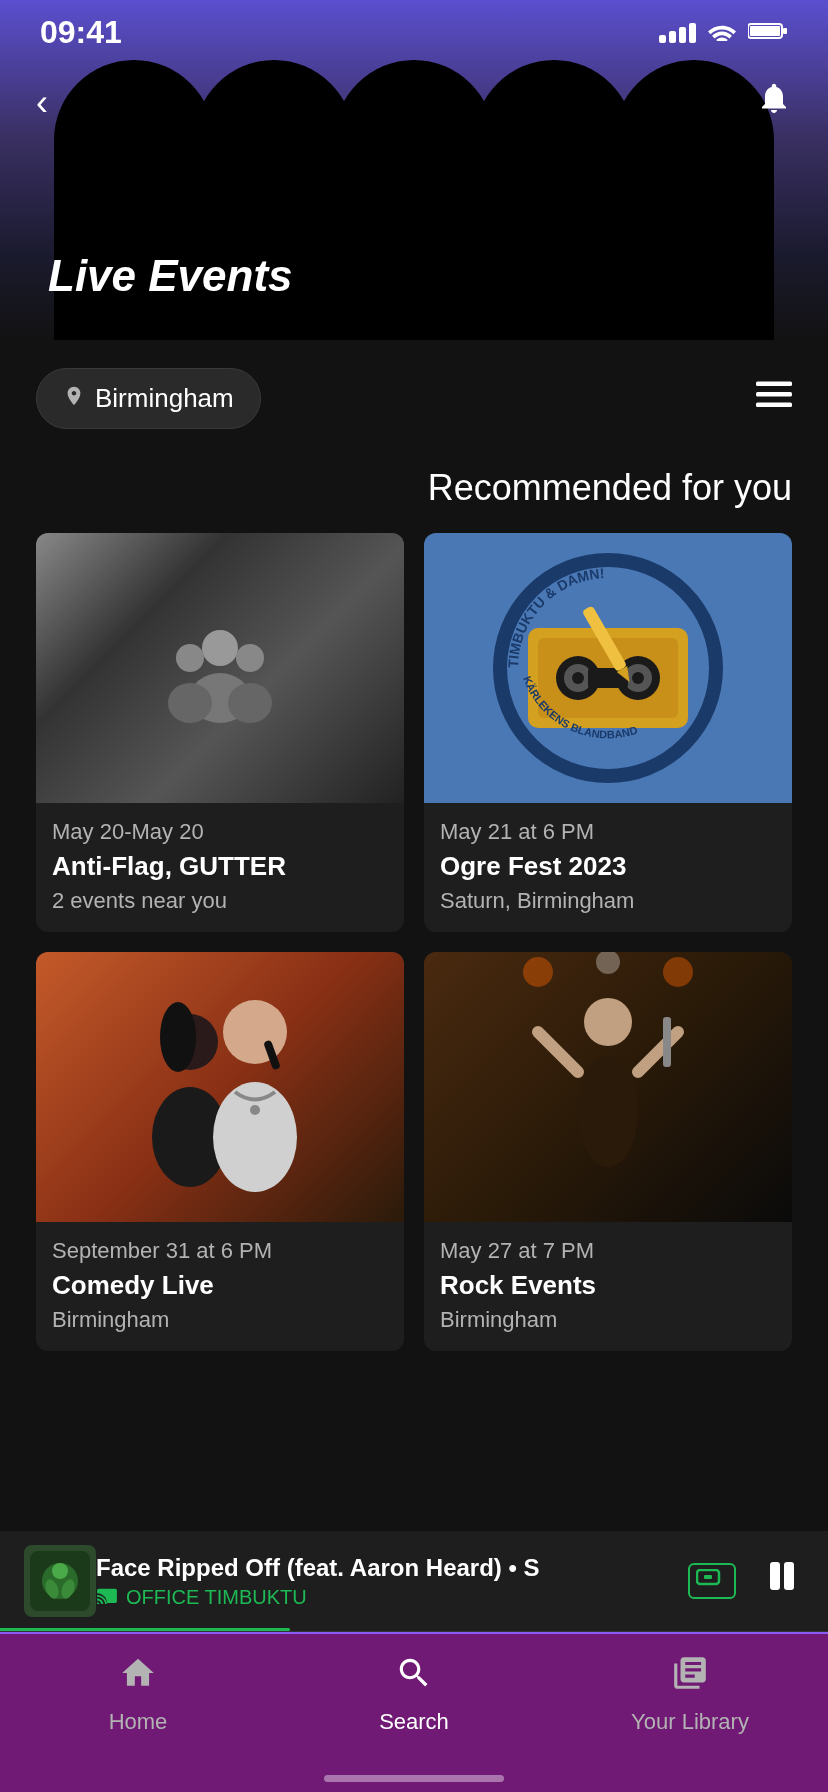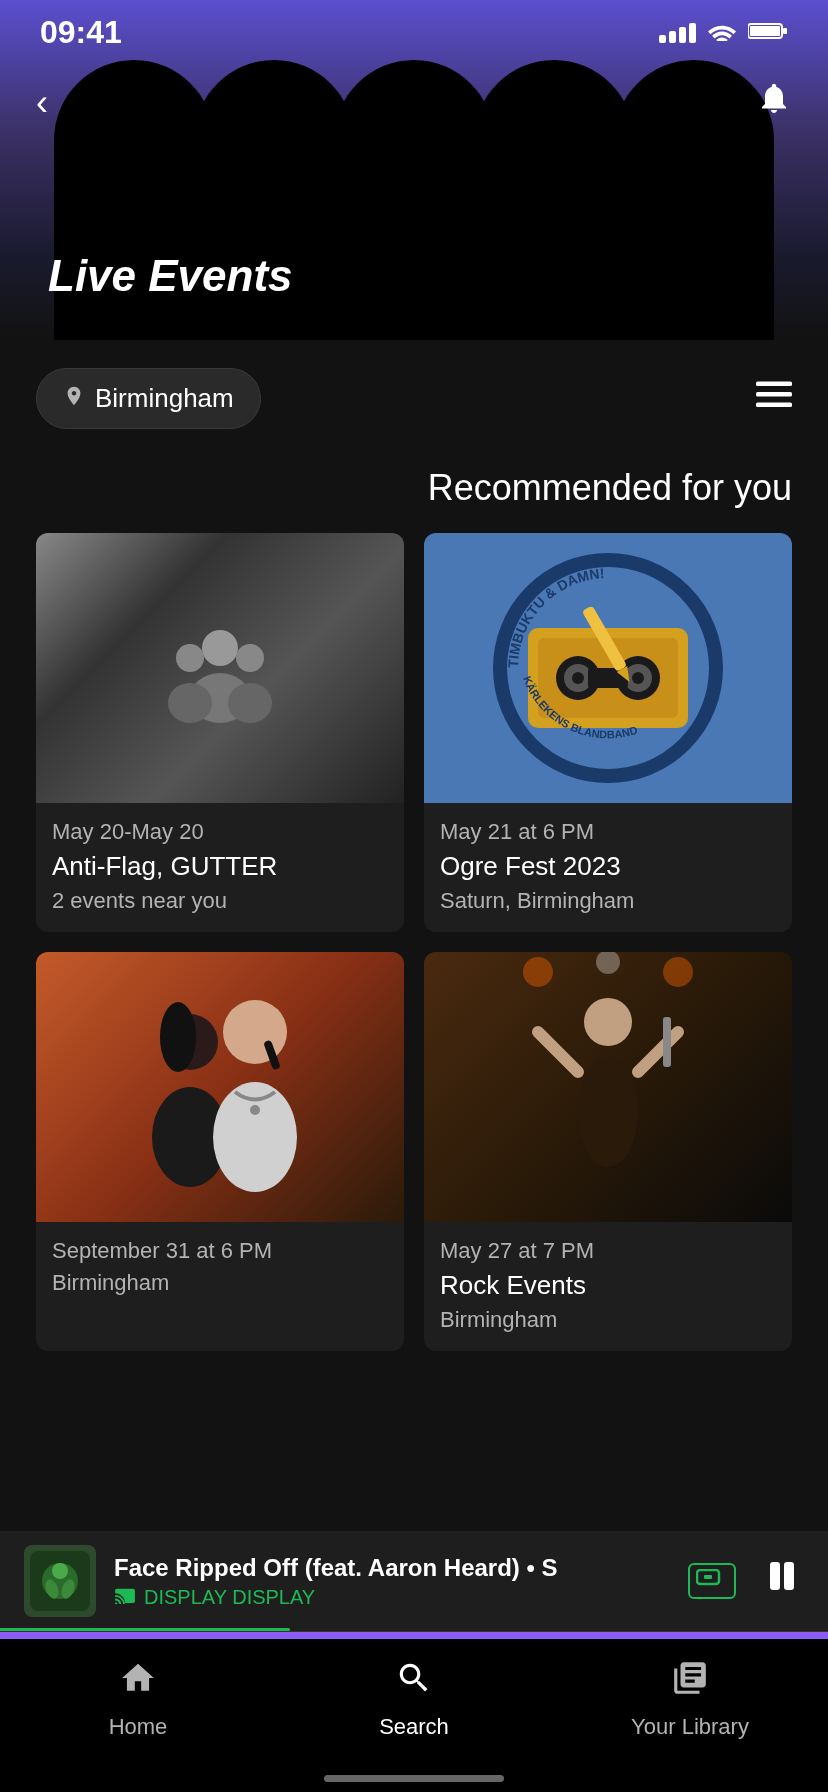--- a/index.html
+++ b/index.html
@@ -163,40 +163,39 @@
     .event-info {
       padding: 16px 16px 18px;
     }
     .event-date {
       font-size: 22px;
       color: #b3b3b3;
       margin-bottom: 6px;
     }
     .event-name {
       font-size: 26px;
-      font-weight: 400;
+      font-weight: 700;
       color: #fff;
       margin-bottom: 6px;
       line-height: 1.2;
     }
     .event-sub {
       font-size: 22px;
       color: #b3b3b3;
     }
 
     
     .now-playing-bar {
       position: fixed;
       bottom: 160px;
       left: 0; right: 0;
       background: #1e1e1e;
       padding: 14px 24px;
       display: flex;
       align-items: center;
-      gap: 18px;
       border-bottom: 1px solid #333;
     }
     .now-playing-thumb {
       width: 72px;
       height: 72px;
       border-radius: 8px;
       background: #2d4a2d;
       flex-shrink: 0;
       display: flex;
       align-items: center;
@@ -248,22 +247,22 @@
       height: 3px;
       background: #1db954;
       width: 35%;
       border-radius: 0 2px 2px 0;
     }
 
     
     .bottom-nav {
       position: fixed;
       bottom: 0; left: 0; right: 0;
-      background: #000000;
-      border-top: 7px solid #8b5cf6;
+      background: #701a75;
+      border-top: 2px solid #8b5cf6;
       display: flex;
       justify-content: space-around;
       align-items: flex-start;
       padding: 20px 0 30px;
       height: 160px;
     }
     .nav-item {
       display: flex;
       flex-direction: column;
       align-items: center;
@@ -445,20 +444,21 @@
           <ellipse cx="135" cy="185" rx="42" ry="55" fill="#d0d0d0"></ellipse>
 
           <rect x="148" y="88" width="8" height="30" rx="4" fill="#111" transform="rotate(-20 152 103)"></rect>
 
           <path d="M 115,140 Q 135,155 155,140" stroke="#888" stroke-width="4" fill="none"></path>
           <circle cx="135" cy="158" r="5" fill="#888"></circle>
         </svg>
       </div>
       <div class="event-info">
         <div class="event-date">September 31 at 6 PM</div>
+        <div class="event-name">Comedy Live</div>
         <div class="event-sub">Birmingham</div>
       </div>
     </div>
 
     <div class="event-card">
       <div style="width:100%; height:270px; background: linear-gradient(135deg, #4a2a10 0%, #2a1a08 50%, #0a0a0a 100%); display:flex; align-items:center; justify-content:center; overflow:hidden;">
         <svg width="200" height="270" viewBox="0 0 200 270" fill="none">
 
           <circle cx="100" cy="70" r="24" fill="#c0a080"></circle>
           <ellipse cx="100" cy="160" rx="30" ry="55" fill="#2a1a0a"></ellipse>
@@ -494,21 +494,21 @@
     </svg>
   </div>
   <div class="now-playing-info">
     <div class="now-playing-title">Face Ripped Off (feat. Aaron Heard) • S</div>
     <div class="now-playing-sub">
       <span>
         <svg width="22" height="18" viewBox="0 0 24 20" fill="#1db954">
           <path d="M1 18v3h3c0-1.66-1.34-3-3-3zm0-4v2c2.76 0 5 2.24 5 5h2c0-3.87-3.13-7-7-7zm18-7H5v1.63c3.96 1.28 7.09 4.41 8.37 8.37H19V7zM1 10v2c4.97 0 9 4.03 9 9h2c0-6.08-4.93-11-11-11zm20-7H3c-1.1 0-2 .9-2 2v3c6.1 0 11 4.9 11 11h9c1.1 0 2-.9 2-2V5c0-1.1-.9-2-2-2z"></path>
         </svg>
       </span>
-      <span>DISPLAY DISPLAY</span>
+      <span>OFFICE TIMBUKTU</span>
     </div>
   </div>
   <div class="now-playing-controls">
     <div class="cast-btn">
       <svg width="32" height="24" viewBox="0 0 32 24" fill="none">
         <rect x="1" y="1" width="22" height="14" rx="3" stroke="#1db954" stroke-width="2.5"></rect>
         <rect x="8" y="6" width="8" height="4" rx="1" fill="#1db954"></rect>
       </svg>
     </div>
     <span class="play-pause-btn">

